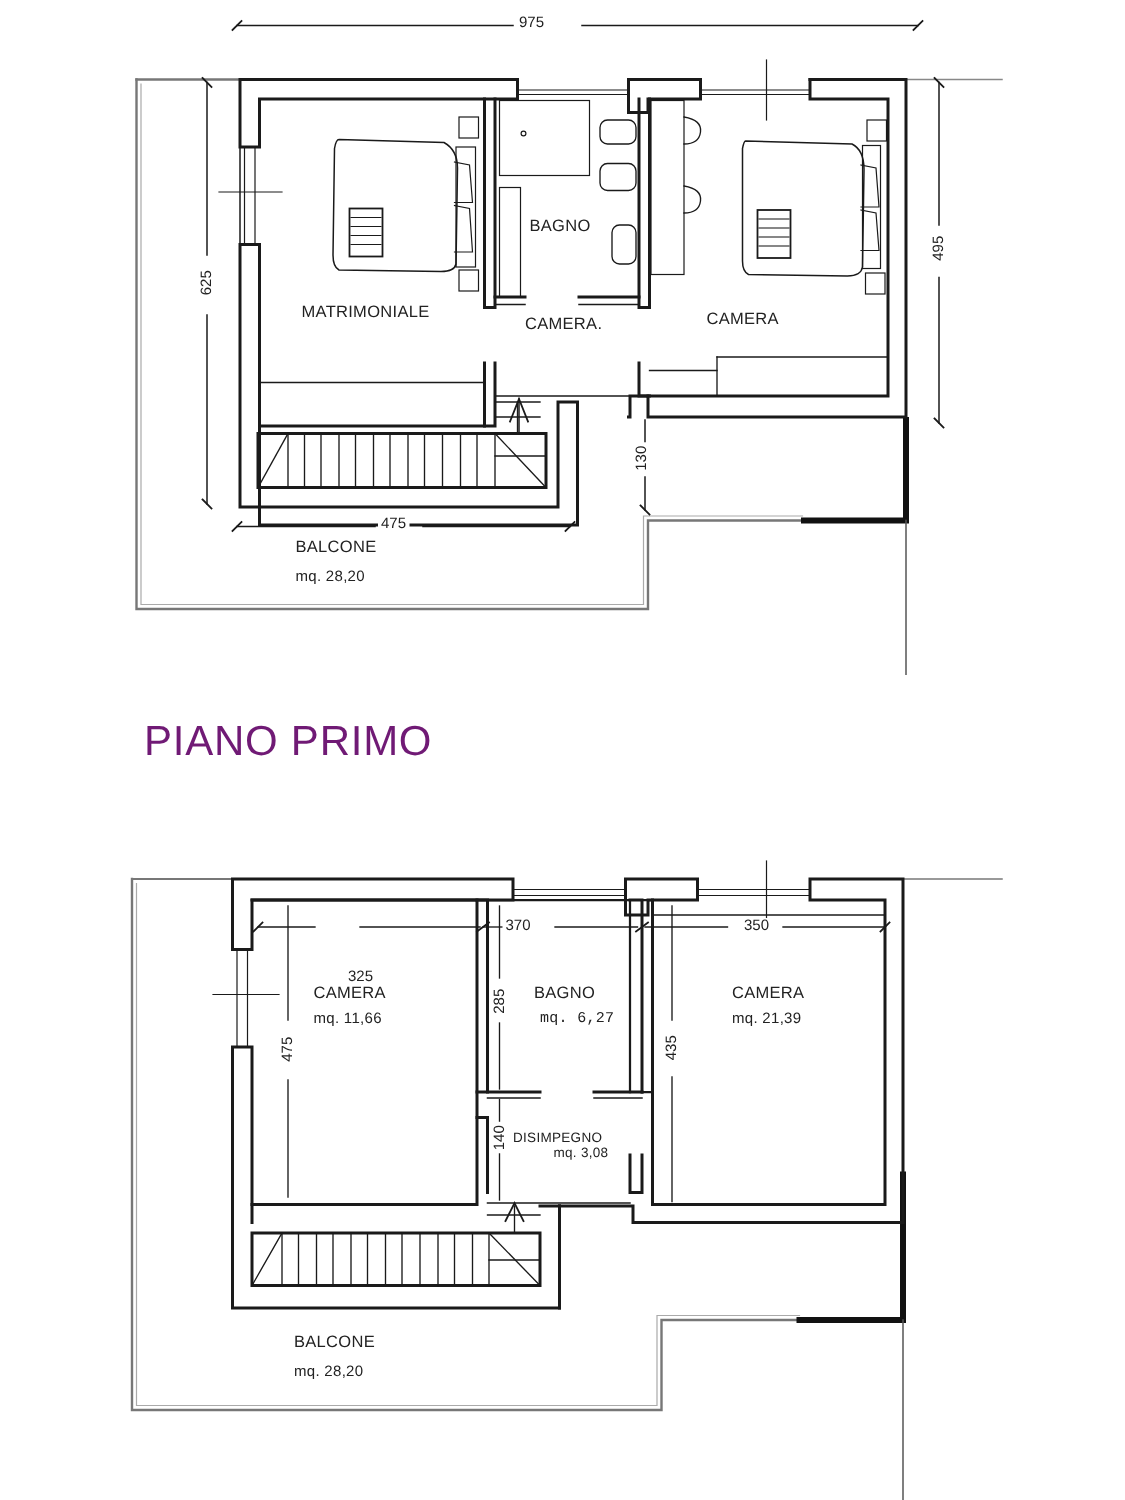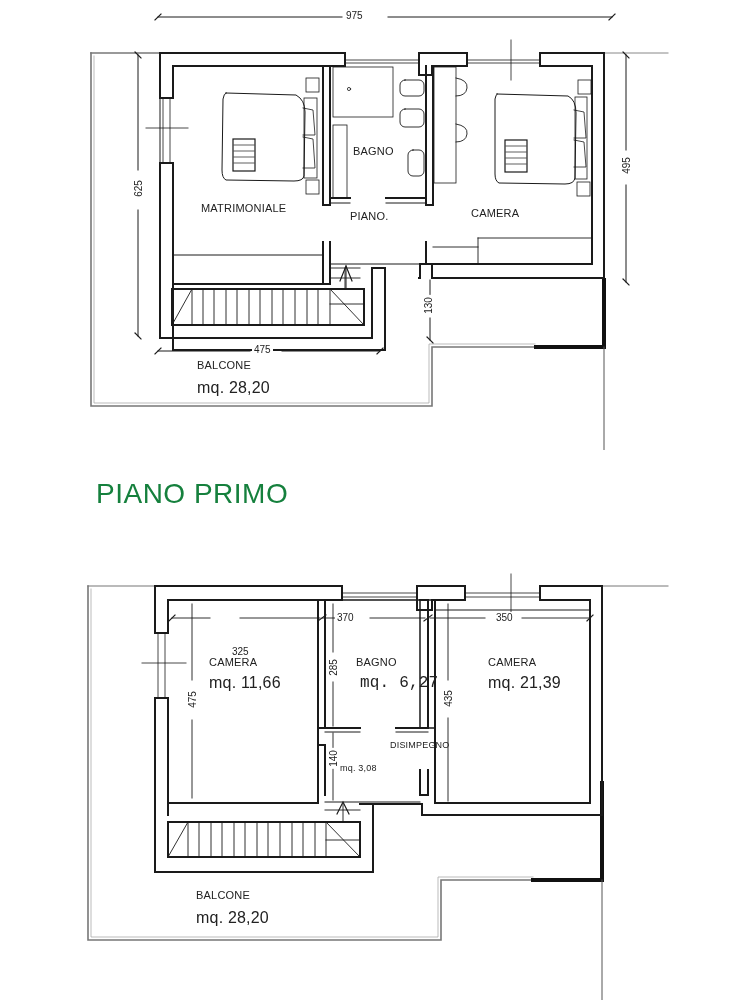--- a/index.html
+++ b/index.html
@@ -25,40 +25,40 @@
     svg { display: block; }
     .lbl {
       position: absolute;
       font-size: 11px;
       letter-spacing: 0.2px;
       color: #222;
       white-space: nowrap;
       text-align: center;
     }
     .lbl-sm { font-size: 9px; }
-    .area { font-size: 16px; }
+    .area { font-size: 10px; }
     .dim {
       position: absolute;
       font-size: 10px;
       color: #222;
       background: #fff;
       padding: 0 2px;
       white-space: nowrap;
     }
     .dim-v {
       transform: rotate(-90deg);
       transform-origin: center center;
     }
     .page-title {
       position: absolute;
       left: 96px;
       top: 478px;
       font-size: 28px;
       letter-spacing: 0.5px;
-      color: #15803d;
+      color: #701a75;
     }
   </style>
 </head>
 <body>
 
 <div class="plan" id="plan-furnished">
   <svg width="750" height="450" viewBox="0 0 750 450">
     <g fill="none" stroke="#1a1a1a" stroke-linecap="square">
 
       <line x1="158" y1="17" x2="342" y2="17" stroke-width="1"></line>
@@ -198,21 +198,21 @@
   </svg>
 
   <span class="dim" style="left:344px; top:10px;">975</span>
   <span class="dim dim-v" style="left:128px; top:183px;">625</span>
   <span class="dim dim-v" style="left:616px; top:160px;">495</span>
   <span class="dim" style="left:252px; top:344px;">475</span>
   <span class="dim dim-v" style="left:418px; top:300px;">130</span>
 
   <span class="lbl" style="left:201px; top:202px;">MATRIMONIALE</span>
   <span class="lbl" style="left:353px; top:145px;">BAGNO</span>
-  <span class="lbl" style="left:350px; top:210px;">PIANO.</span>
+  <span class="lbl" style="left:350px; top:210px;">CAMERA.</span>
   <span class="lbl" style="left:471px; top:207px;">CAMERA</span>
   <span class="lbl" style="left:197px; top:359px;">BALCONE</span>
   <span class="lbl area" style="left:197px; top:379px;">mq. 28,20</span>
 </div>
 
 <div class="page-title">PIANO PRIMO</div>
 
 <div class="plan" id="plan-dimensioned">
   <svg width="750" height="430" viewBox="0 0 750 430">
     <g fill="none" stroke="#1a1a1a" stroke-linecap="square">
@@ -308,21 +308,21 @@
   <span class="dim dim-v" style="left:323px; top:92px;">285</span>
   <span class="dim dim-v" style="left:323px; top:183px;">140</span>
   <span class="dim dim-v" style="left:438px; top:123px;">435</span>
 
   <span class="lbl" style="left:209px; top:86px;">CAMERA</span>
   <span class="lbl area" style="left:209px; top:104px;">mq. 11,66</span>
 
   <span class="lbl" style="left:356px; top:86px;">BAGNO</span>
   <span class="lbl area" style="left:360px; top:104px;font-family:Liberation Mono, monospace;">mq. 6,27</span>
 
-  <span class="lbl lbl-sm" style="left:342px; top:170px;margin-left:48px;">DISIMPEGNO</span>
-  <span class="lbl lbl-sm" style="left:340px; top:193px;">mq. 3,08</span>
+  <span class="lbl lbl-sm" style="left:342px; top:183px;">DISIMPEGNO</span>
+  <span class="lbl lbl-sm" style="left:369px; top:193px;">mq. 3,08</span>
 
   <span class="lbl" style="left:488px; top:86px;">CAMERA</span>
   <span class="lbl area" style="left:488px; top:104px;">mq. 21,39</span>
 
   <span class="lbl" style="left:196px; top:319px;">BALCONE</span>
   <span class="lbl area" style="left:196px; top:339px;">mq. 28,20</span>
 </div>
 
 </body></html>

